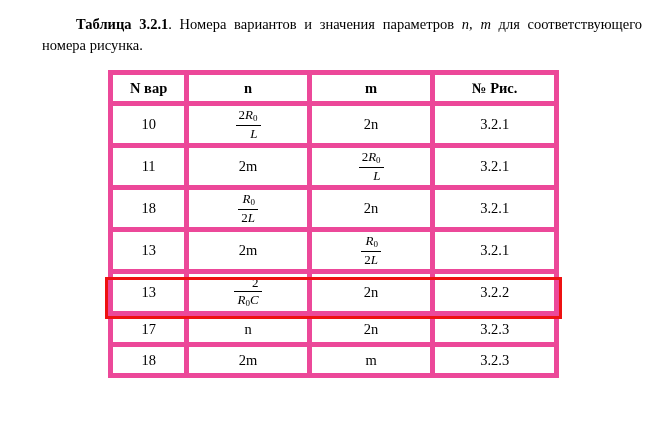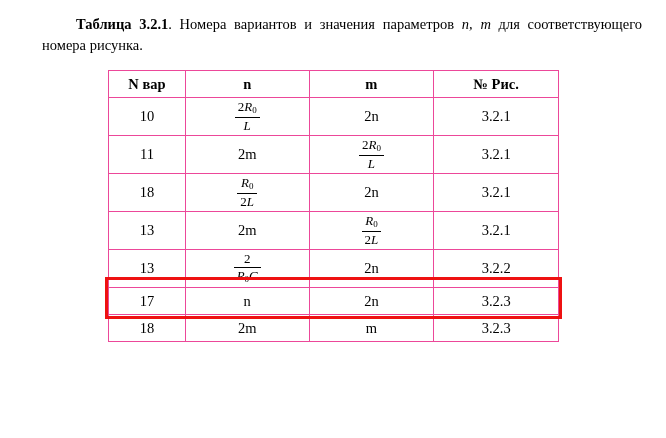--- a/index.html
+++ b/index.html
@@ -41,21 +41,21 @@
 
   table.vartable {
     position: absolute;
     left: 108px;
     top: 70px;
     border-collapse: collapse;
     width: 451px;
     background: #ffffff;
   }
   table.vartable td, table.vartable th {
-    border: 1px solid #ec4899;
+    border: 5px solid #ec4899;
     text-align: center;
     vertical-align: middle;
     font-size: 14.5px;
     font-weight: normal;
     padding: 0;
   }
   table.vartable th {
     height: 26px;
     font-weight: bold;
     font-size: 14.5px;
@@ -67,21 +67,21 @@
 
   td.simple {
     height: 26px;
   }
   td.frac-cell {
     height: 37px;
   }
 
   .frac {
     display: inline-block;
-    text-align: center;
+    text-align: right;
     line-height: 1.05;
     font-size: 13px;
     vertical-align: middle;
   }
   .frac .num {
     display: block;
     padding: 0 3px 1px 3px;
   }
   .frac .den {
     display: block;

